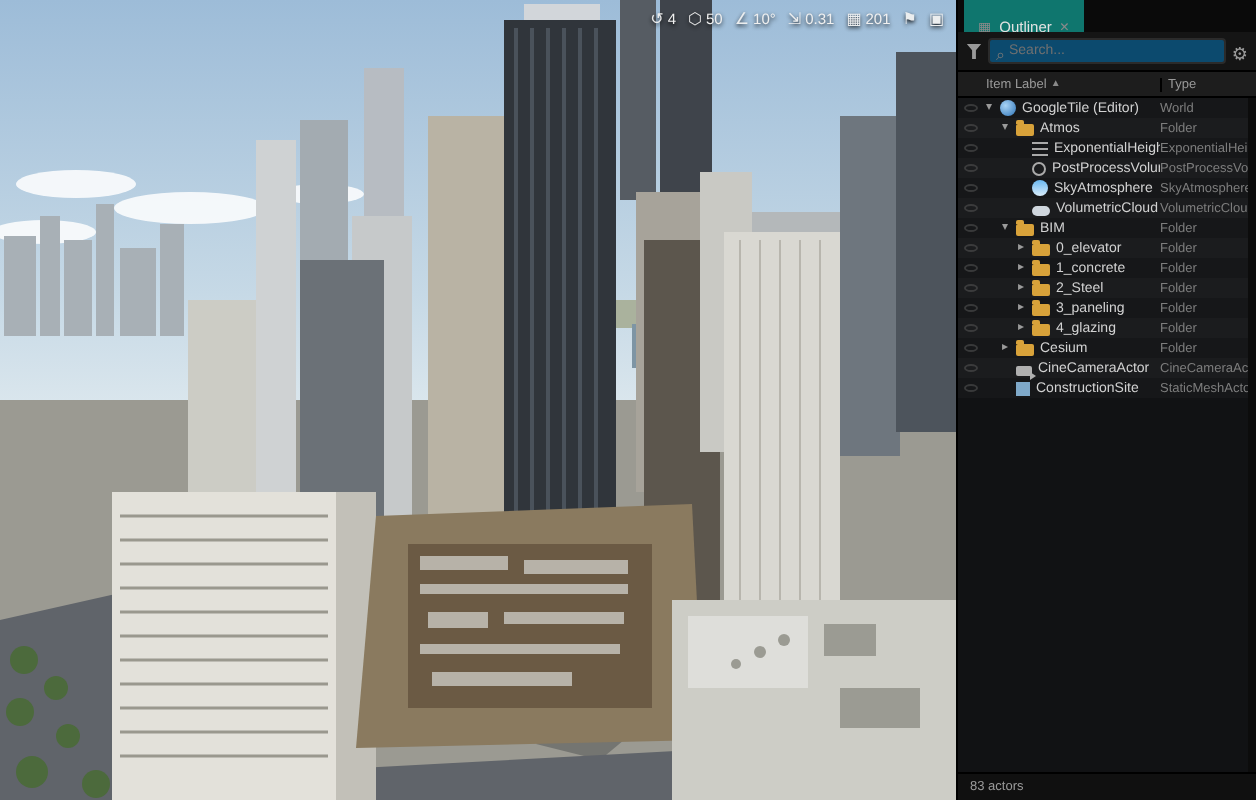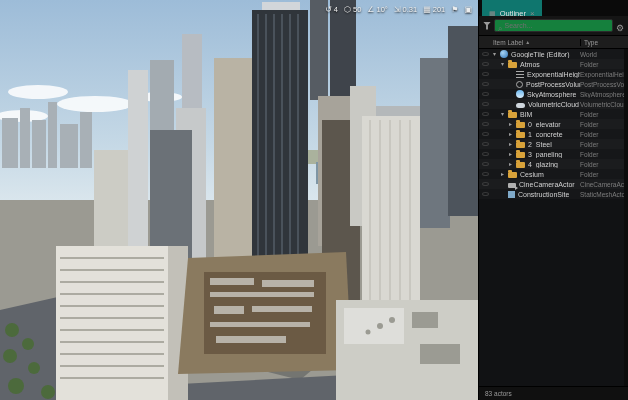--- a/index.html
+++ b/index.html
@@ -30,21 +30,21 @@
   .tabbar { height:16px; background:#0a0a0a; display:flex; align-items:flex-end; padding-left:3px; }
   .tab { display:flex; align-items:center; gap:4px; background:#0f766e; color:#e2e2e2;
     font-size:7.5px; padding:16px 7px 3px 7px; border-radius:3px 3px 0 0; height:13px; }
   .tab .tab-icon::before { content:'▦'; font-size:7px; color:#8a8a8a; }
   .close-icon::before { content:'×'; color:#8a8a8a; font-size:8px; }
 
   .searchrow { height:20px; display:flex; align-items:center; gap:3px; padding:0 4px;
     background:#151515; border-bottom:1px solid #000; }
   .funnel { width:8px; height:8px; background:#9a9a9a; flex:none;
     clip-path:polygon(0 0,100% 0,62% 45%,62% 100%,38% 100%,38% 45%); }
-  .searchbox { flex:1; display:flex; align-items:center; gap:2px; background:#15803d;
+  .searchbox { flex:1; display:flex; align-items:center; gap:2px; background:#0c4a6e;
     border:1px solid #2b2b2b; border-radius:2px; height:13px; padding:0 3px; }
   .search-glyph::before { content:'⌕'; color:#777; font-size:8px; }
   .searchbox input { flex:1; width:20px; background:transparent; border:none; outline:none;
     color:#cccccc; font-size:7px; font-family:"Liberation Sans",sans-serif; }
   .searchbox input::placeholder { color:#707070; }
   .gear-glyph::before { content:'⚙'; color:#9a9a9a; font-size:9px; }
 
   .colhead { height:13px; display:flex; align-items:center; background:#1d1d1d;
     border-bottom:1px solid #000; font-size:6.5px; color:#9a9a9a; padding-left:14px; }
   .colhead .c-label { flex:1; display:flex; gap:2px; align-items:center; }

